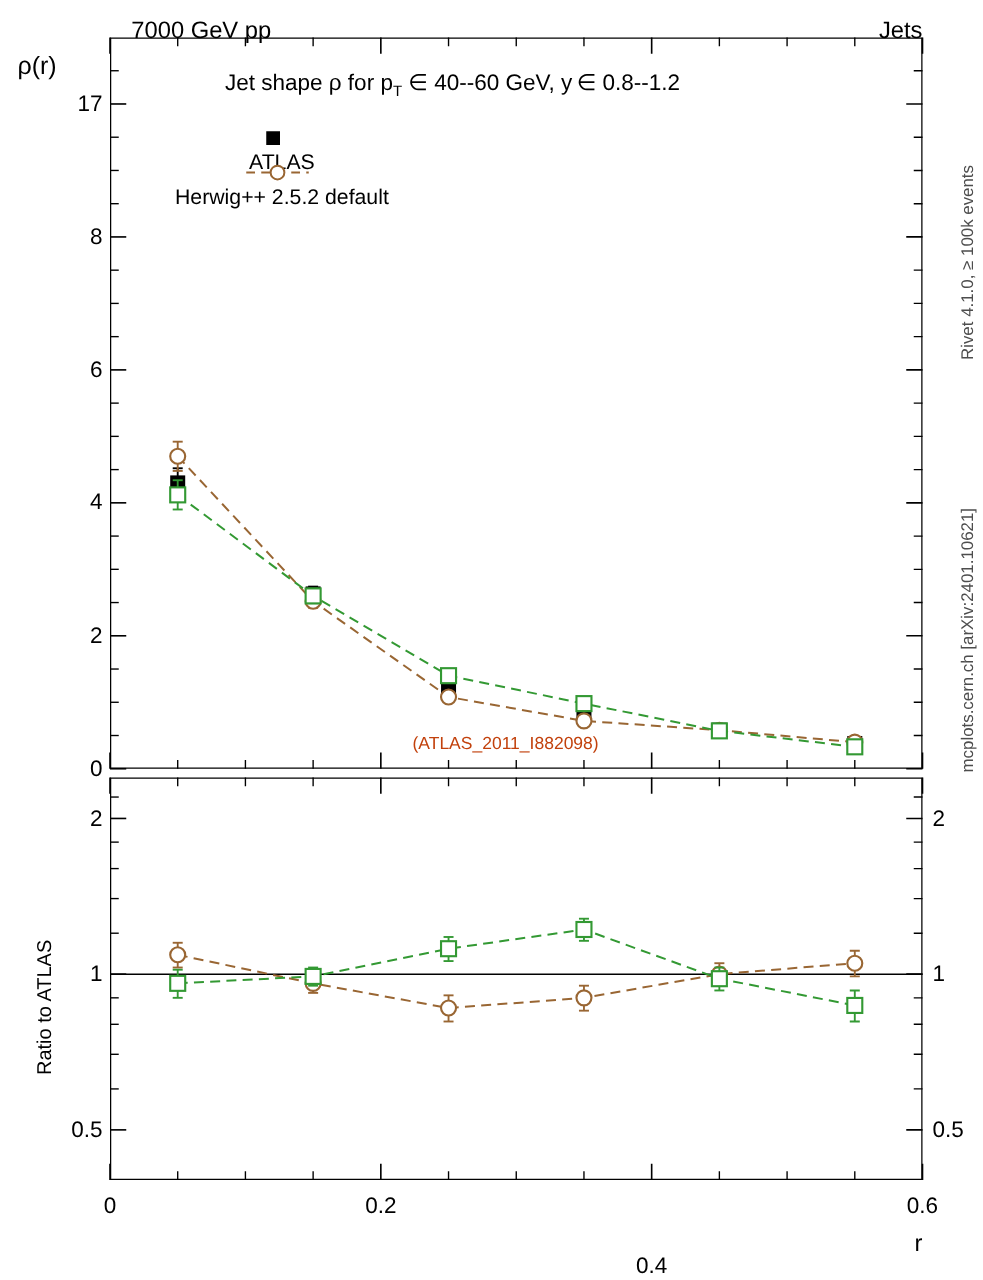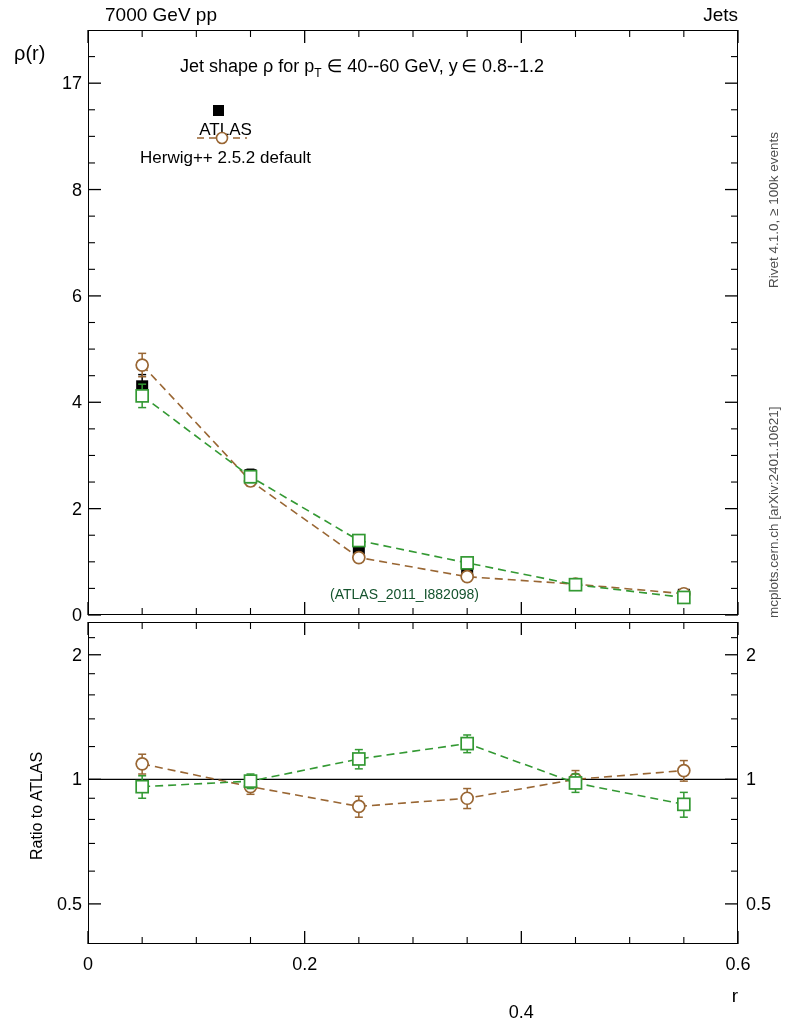--- a/index.html
+++ b/index.html
@@ -1,19 +1,19 @@
 <!DOCTYPE html>
 <html><head>
 <meta charset="utf-8">
 <style>
   html,body{margin:0;padding:0;background:#ffffff;}
   body{width:786px;height:1024px;font-family:"Liberation Sans",sans-serif;color:#000;}
   #root{position:relative;width:786px;height:1024px;overflow:hidden;}
 
-  .txt{position:absolute;white-space:nowrap;}
+  .txt{position:absolute;white-space:nowrap;margin-top:10px;}
 
   
   #hdr-left{left:105px;top:4px;font-size:19px;}
   #hdr-right{right:48px;top:4px;font-size:19px;}
 
   
   .vert{position:absolute;transform-origin:0 0;transform:rotate(-90deg);font-size:13.5px;color:#4d4d4d;white-space:nowrap;}
 
   
   #mainframe{position:absolute;left:88px;top:30px;width:650px;height:585px;border:1.3px solid #000;box-sizing:border-box;}
@@ -26,21 +26,21 @@
   svg.overlay{position:absolute;left:0;top:0;width:786px;height:1024px;pointer-events:none;}
 
   
   #legend{position:absolute;left:140px;top:100px;font-size:17px;}
   #legend .row{height:28px;display:flex;align-items:center;flex-direction:column;}
   #legend .sym{width:54px;height:20px;position:relative;margin-right:8px;}
   #legend .lbl{line-height:20px;}
 
   #maintitle{position:absolute;left:180px;top:55px;font-size:18px;text-align:center;}
 
-  #watermark{position:absolute;left:330px;top:586px;font-size:14px;color:#14532d;}
+  #watermark{position:absolute;left:330px;top:586px;font-size:14px;color:#c2410c;}
 
   #ylabel-main{position:absolute;left:14px;top:42px;font-size:20px;}
   #ylabel-ratio{position:absolute;transform-origin:0 0;transform:rotate(-90deg);left:28px;top:860px;font-size:16px;}
   #xlabel{position:absolute;right:48px;top:985px;font-size:19px;}
 </style>
 </head>
 <body>
 
 <div id="root">
 

